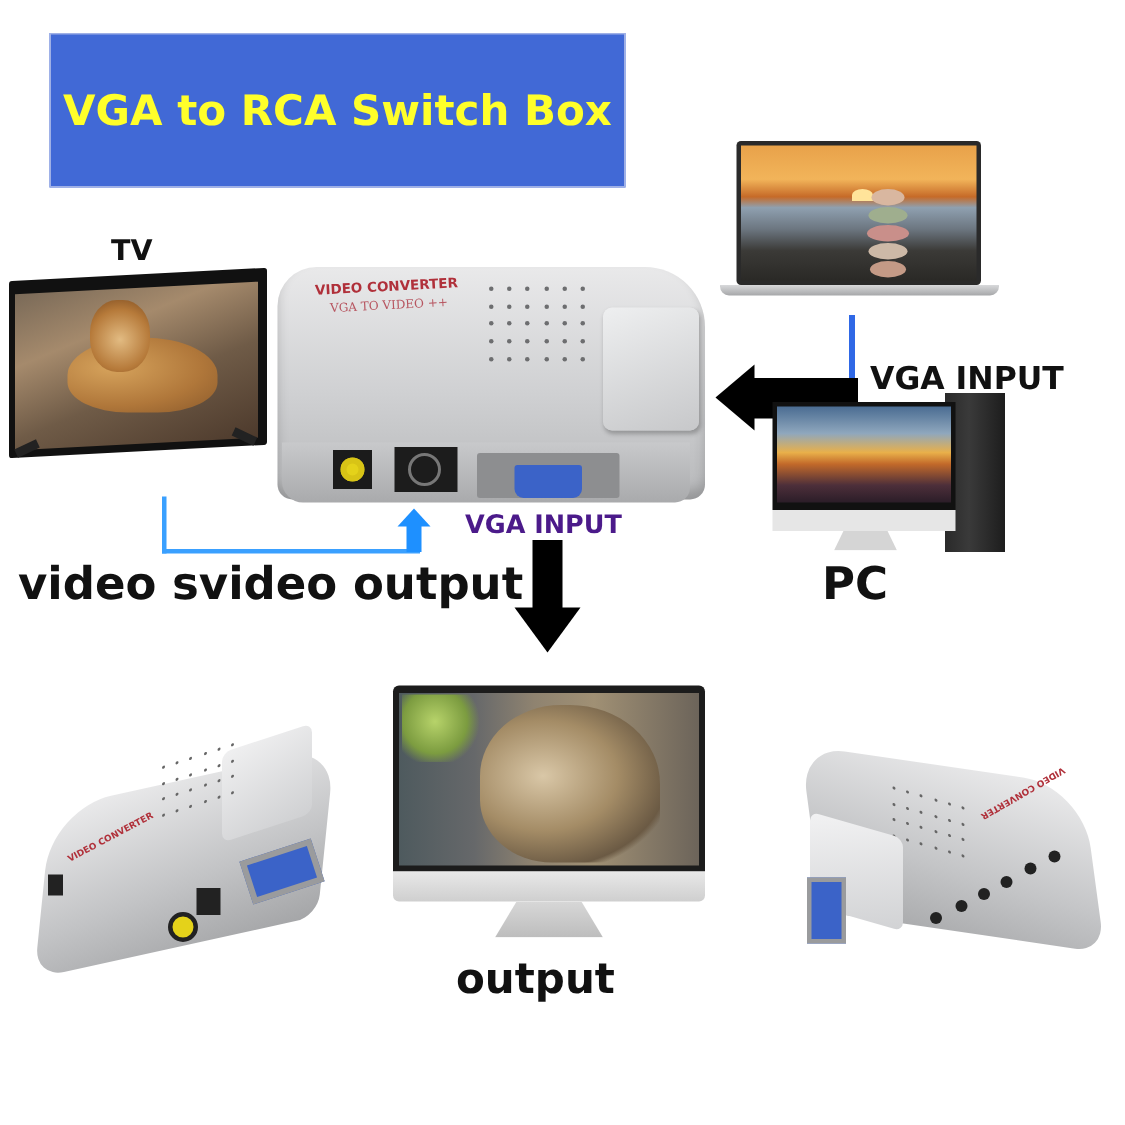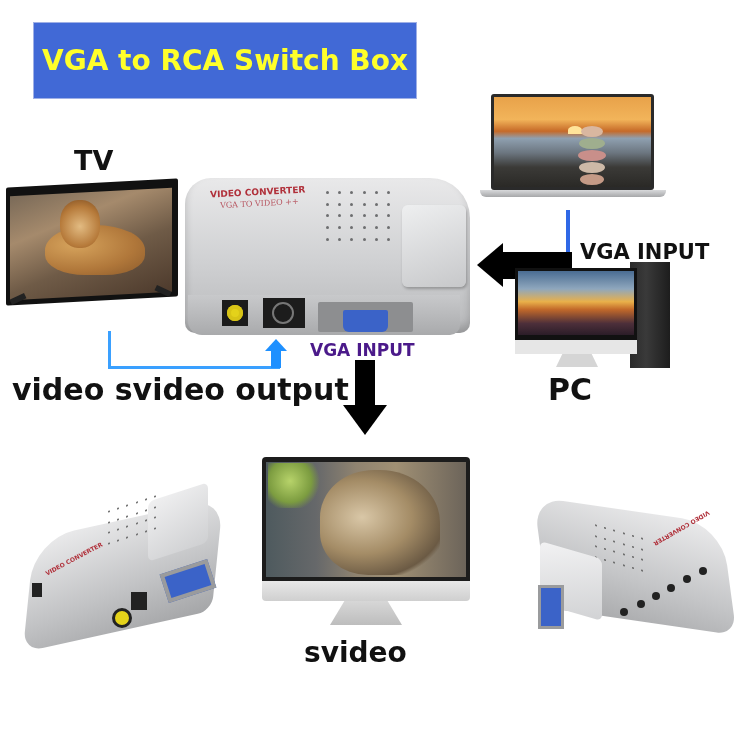--- a/index.html
+++ b/index.html
@@ -1,18 +1,18 @@
 <!DOCTYPE html>
 <html><head>
 <meta charset="utf-8">
 <style>
   html,body{margin:0;padding:0;background:#fff;}
   body{width:750px;height:750px;position:relative;overflow:hidden;font-family:"DejaVu Sans","Liberation Sans",sans-serif;}
   .abs{position:absolute;}
-  .banner{left:33px;top:22px;width:384px;height:77px;background:#4169d6;border:1px solid #9fb0e6;box-sizing:border-box;display:flex;align-items:center;justify-content:center;}
+  .banner{left:33px;top:22px;width:384px;height:103px;background:#4169d6;border:1px solid #9fb0e6;box-sizing:border-box;display:flex;align-items:center;justify-content:center;}
   .banner span{color:#ffff2a;font-weight:bold;font-size:28px;letter-spacing:0px;}
   .label{font-weight:bold;color:#111;white-space:nowrap;}
   
   .tv{left:6px;top:183px;width:172px;height:118px;background:#111;border-radius:2px;transform:skewY(-3deg);}
   .tv-screen{left:10px;top:192px;width:162px;height:104px;background:linear-gradient(160deg,#7a6a58 0%,#a58a6c 30%,#6f5b47 60%,#4d3a2c 100%);transform:skewY(-3deg);overflow:hidden;}
   .lion-body{left:45px;top:225px;width:100px;height:50px;border-radius:50% 50% 40% 40%;background:radial-gradient(ellipse at 30% 40%,#d6a35c,#b0773a 60%,#8b5a2b);}
   .lion-head{left:60px;top:200px;width:40px;height:48px;border-radius:45%;background:radial-gradient(circle at 50% 55%,#e2bb82,#b67a3a 60%,#7a4a20);}
   .tv-leg1{left:10px;top:296px;width:16px;height:6px;background:#222;transform:rotate(-25deg);}
   .tv-leg2{left:155px;top:288px;width:16px;height:6px;background:#222;transform:rotate(25deg);}
   
@@ -77,21 +77,21 @@
   .sc2-vents{left:593px;top:528px;width:52px;height:40px;transform:skewY(16deg);}
   .sc1-vents i,.sc2-vents i{width:2px;height:2px;background:#666;border-radius:50%;display:block;margin:auto;}
 </style>
 </head>
 <body>
 
 <div class="abs banner">
   <span>VGA to RCA Switch Box</span>
 </div>
 
-<div class="abs label" style="left:74px;top:145px;font-size:27px;">TV</div>
+<div class="abs label" style="left:74px;top:156px;font-size:19px;">TV</div>
 <div>
   <div class="abs tv"></div>
   <div class="abs tv-screen"></div>
   <div class="abs lion-body"></div>
   <div class="abs lion-head"></div>
   <div class="abs tv-leg1"></div>
   <div class="abs tv-leg2"></div>
 </div>
 
 <div>
@@ -180,21 +180,21 @@
 <div class="abs label" style="left:548px;top:372px;font-size:30px;">PC</div>
 
 <div>
   <div class="abs mon"></div>
   <div class="abs mon-screen"></div>
   <div class="abs mon-leaf"></div>
   <div class="abs mon-lion"></div>
   <div class="abs mon-chin"></div>
   <div class="abs mon-stand"></div>
 </div>
-<div class="abs label" style="left:304px;top:636px;font-size:28px;">svideo</div>
+<div class="abs label" style="left:304px;top:636px;font-size:28px;">output</div>
 
 <div>
   <div class="abs sc1"></div>
   <div class="abs sc1-flap"></div>
   <div class="abs sc1-vents">
     <i></i>
       <i></i>
       <i></i>
       <i></i>
       <i></i>

